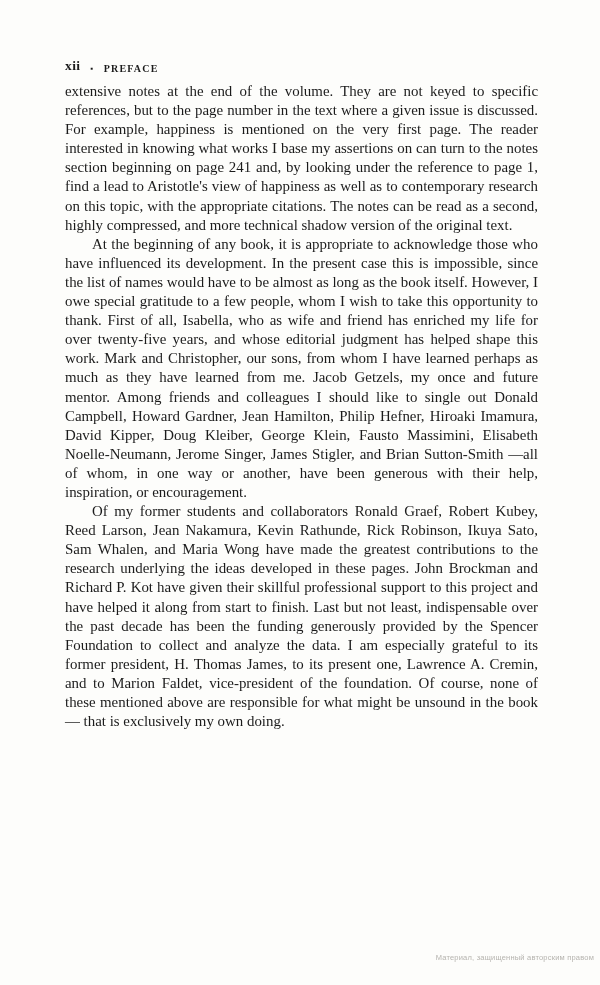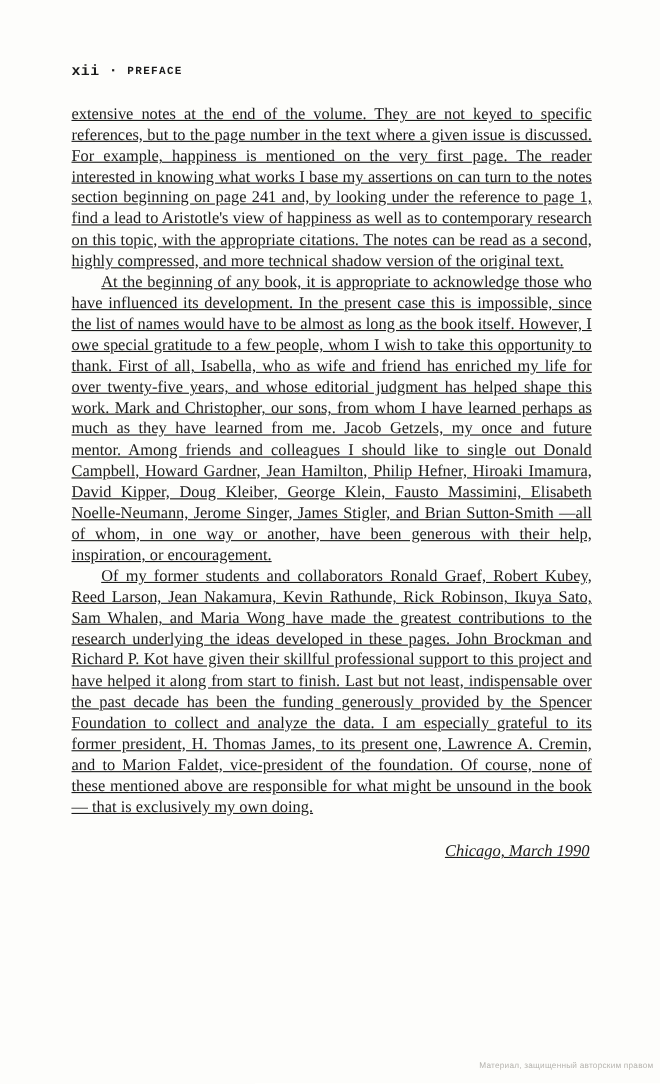--- a/index.html
+++ b/index.html
@@ -14,26 +14,25 @@
     margin: 0 auto;
     background: #fdfdfb;
     box-sizing: border-box;
     padding: 58px 62px 0 65px;
     font-family: "Liberation Serif", "DejaVu Serif", serif;
     color: #1b1b1b;
     overflow: hidden;
   }
   .running-head {
     display: flex;
-    align-items: center;
+    align-items: flex-end;
     font-size: 13.5px;
     font-weight: bold;
     letter-spacing: 0.4px;
-    margin-bottom: 22px;
-    font-family: Liberation Mono, monospace;
+    margin-bottom: 8px;
   }
   .running-head .folio {
     font-weight: bold;
     margin-right: 10px;
   }
   .running-head .bullet {
     font-size: 8px;
     line-height: 1;
     margin-right: 10px;
     transform: translateY(-1px);
@@ -42,39 +41,38 @@
     font-weight: bold;
     letter-spacing: 1.2px;
     font-size: 10px;
   }
   .body-text {
     font-size: 14.9px;
     line-height: 19.1px;
     text-align: justify;
     -webkit-hyphens: auto;
     hyphens: auto;
-    text-decoration: underline;
   }
   p.para {
     margin: 0;
   }
   p.para.indent {
     text-indent: 27px;
   }
   .dateline {
     margin: 21px 0 0 0;
     text-align: right;
     font-style: italic;
     font-size: 15px;
     padding-right: 2px;
   }
   .watermark {
     position: absolute;
     right: 6px;
-    bottom: 12px;
+    bottom: 23px;
     font-family: "Liberation Sans", sans-serif;
     font-size: 7.5px;
     color: #b5b3ae;
     letter-spacing: 0.2px;
   }
 </style>
 </head>
 <body>
 
 <div class="page">
@@ -82,18 +80,17 @@
   <header class="running-head">
     <span class="folio">xii</span>
     <span class="bullet">▪</span>
     <span class="title">PREFACE</span>
   </header>
 
   <main class="body-text">
     <p class="para">extensive notes at the end of the volume. They are not keyed to specific references, but to the page number in the text where a given issue is discussed. For example, happiness is mentioned on the very first page. The reader interested in knowing what works I base my assertions on can turn to the notes section beginning on page 241 and, by looking under the reference to page 1, find a lead to Aristotle's view of happiness as well as to contemporary research on this topic, with the appropriate citations. The notes can be read as a second, highly compressed, and more technical shadow version of the original text.</p>
     <p class="para indent">At the beginning of any book, it is appropriate to acknowledge those who have influenced its development. In the present case this is impossible, since the list of names would have to be almost as long as the book itself. However, I owe special gratitude to a few people, whom I wish to take this opportunity to thank. First of all, Isabella, who as wife and friend has enriched my life for over twenty-five years, and whose editorial judgment has helped shape this work. Mark and Christopher, our sons, from whom I have learned perhaps as much as they have learned from me. Jacob Getzels, my once and future mentor. Among friends and colleagues I should like to single out Donald Campbell, Howard Gardner, Jean Hamilton, Philip Hefner, Hiroaki Imamura, David Kipper, Doug Kleiber, George Klein, Fausto Massimini, Elisabeth Noelle-Neumann, Jerome Singer, James Stigler, and Brian Sutton-Smith —all of whom, in one way or another, have been generous with their help, inspiration, or encouragement.</p>
     <p class="para indent">Of my former students and collaborators Ronald Graef, Robert Kubey, Reed Larson, Jean Nakamura, Kevin Rathunde, Rick Robinson, Ikuya Sato, Sam Whalen, and Maria Wong have made the greatest contributions to the research underlying the ideas developed in these pages. John Brockman and Richard P. Kot have given their skillful professional support to this project and have helped it along from start to finish. Last but not least, indispensable over the past decade has been the funding generously provided by the Spencer Foundation to collect and analyze the data. I am especially grateful to its former president, H. Thomas James, to its present one, Lawrence A. Cremin, and to Marion Faldet, vice-president of the foundation. Of course, none of these mentioned above are responsible for what might be unsound in the book— that is exclusively my own doing.</p>
-    <p class="dateline">Chicago, March 1990</p>
   </main>
 
   <div class="watermark">Материал, защищенный авторским правом</div>
 
 </div>
 
 </body></html>

